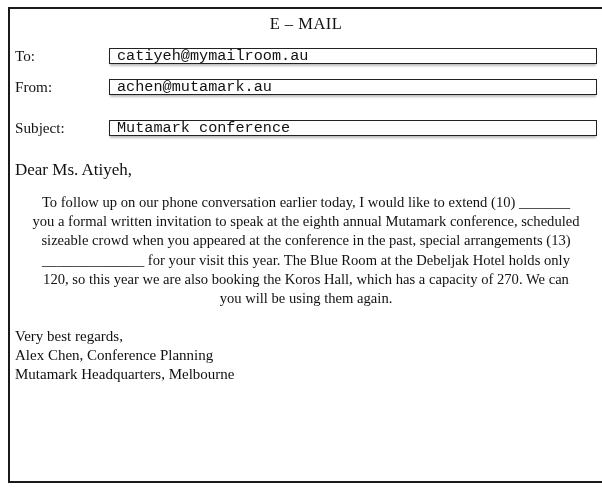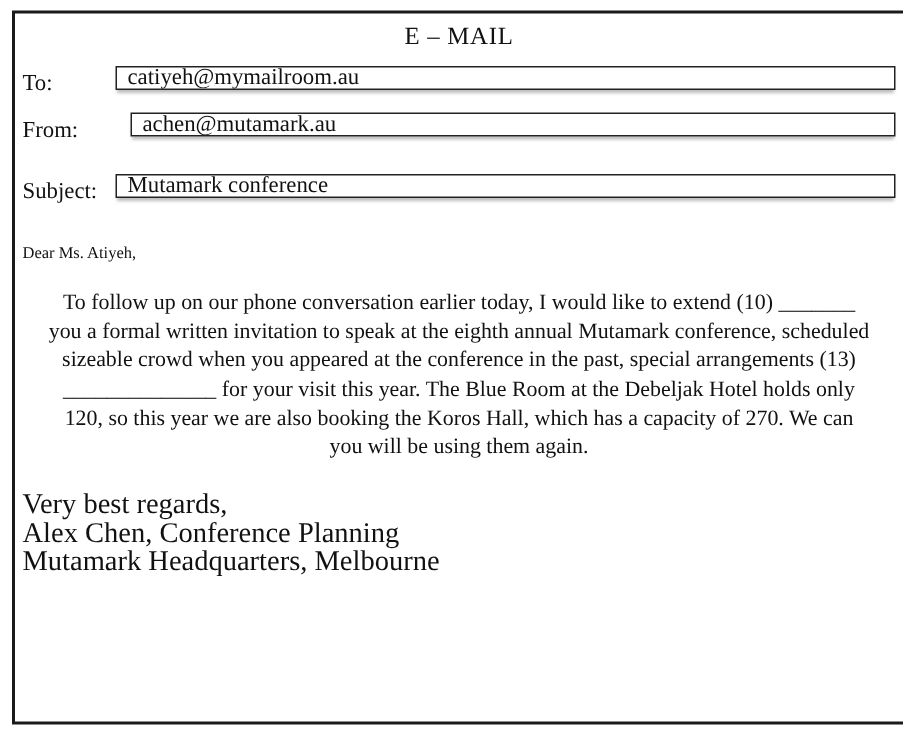--- a/index.html
+++ b/index.html
@@ -33,64 +33,66 @@
     font-weight: normal;
     font-size: 16.5px;
     line-height: 22px;
     letter-spacing: 0.5px;
   }
   .fields {
     margin-top: 9px;
   }
   .field-row {
     display: flex;
+    align-items: center;
   }
   .field-row.row-to      { margin-bottom: 8px; }
-  .field-row.row-from    { margin-bottom: 18px; gap: 10px; }
+  .field-row.row-from    { margin-bottom: 18px; }
   .field-row.row-date    { margin-bottom: 11px; }
   .field-row.row-subject { margin-bottom: 0; }
   .field-label {
     flex: 0 0 62px;
     font-size: 15.2px;
     line-height: 23px;
   }
   .field-input {
     flex: 1 1 auto;
     height: 16px;
     border: 1.5px solid #222222;
     border-radius: 0;
     background: #ffffff;
-    font-family: Liberation Serif, serif;
+    font-family: Liberation Mono, monospace;
     font-size: 15.2px;
     color: #111111;
     padding: 0 4px 0 7px;
     box-sizing: border-box;
     box-shadow: 0 3px 2px -1px rgba(110,110,110,0.45);
     outline: none;
+    margin-left: 32px;
   }
   .greeting {
     margin-top: 21px;
-    font-size: 11px;
+    font-size: 17px;
     line-height: 19px;
     white-space: pre;
   }
   .body-block {
     margin-top: 14px;
   }
   .body-line {
     font-size: 14.6px;
     line-height: 19.2px;
     white-space: pre;
     text-align: center;
   }
   .signature-block {
     margin-top: 19px;
   }
   .signature-line {
-    font-size: 19px;
+    font-size: 15px;
     line-height: 19px;
     white-space: pre;
     font-family: Liberation Serif, serif;
   }
 </style>
 </head>
 <body>
 
 <div class="page">
   <div class="frame">

